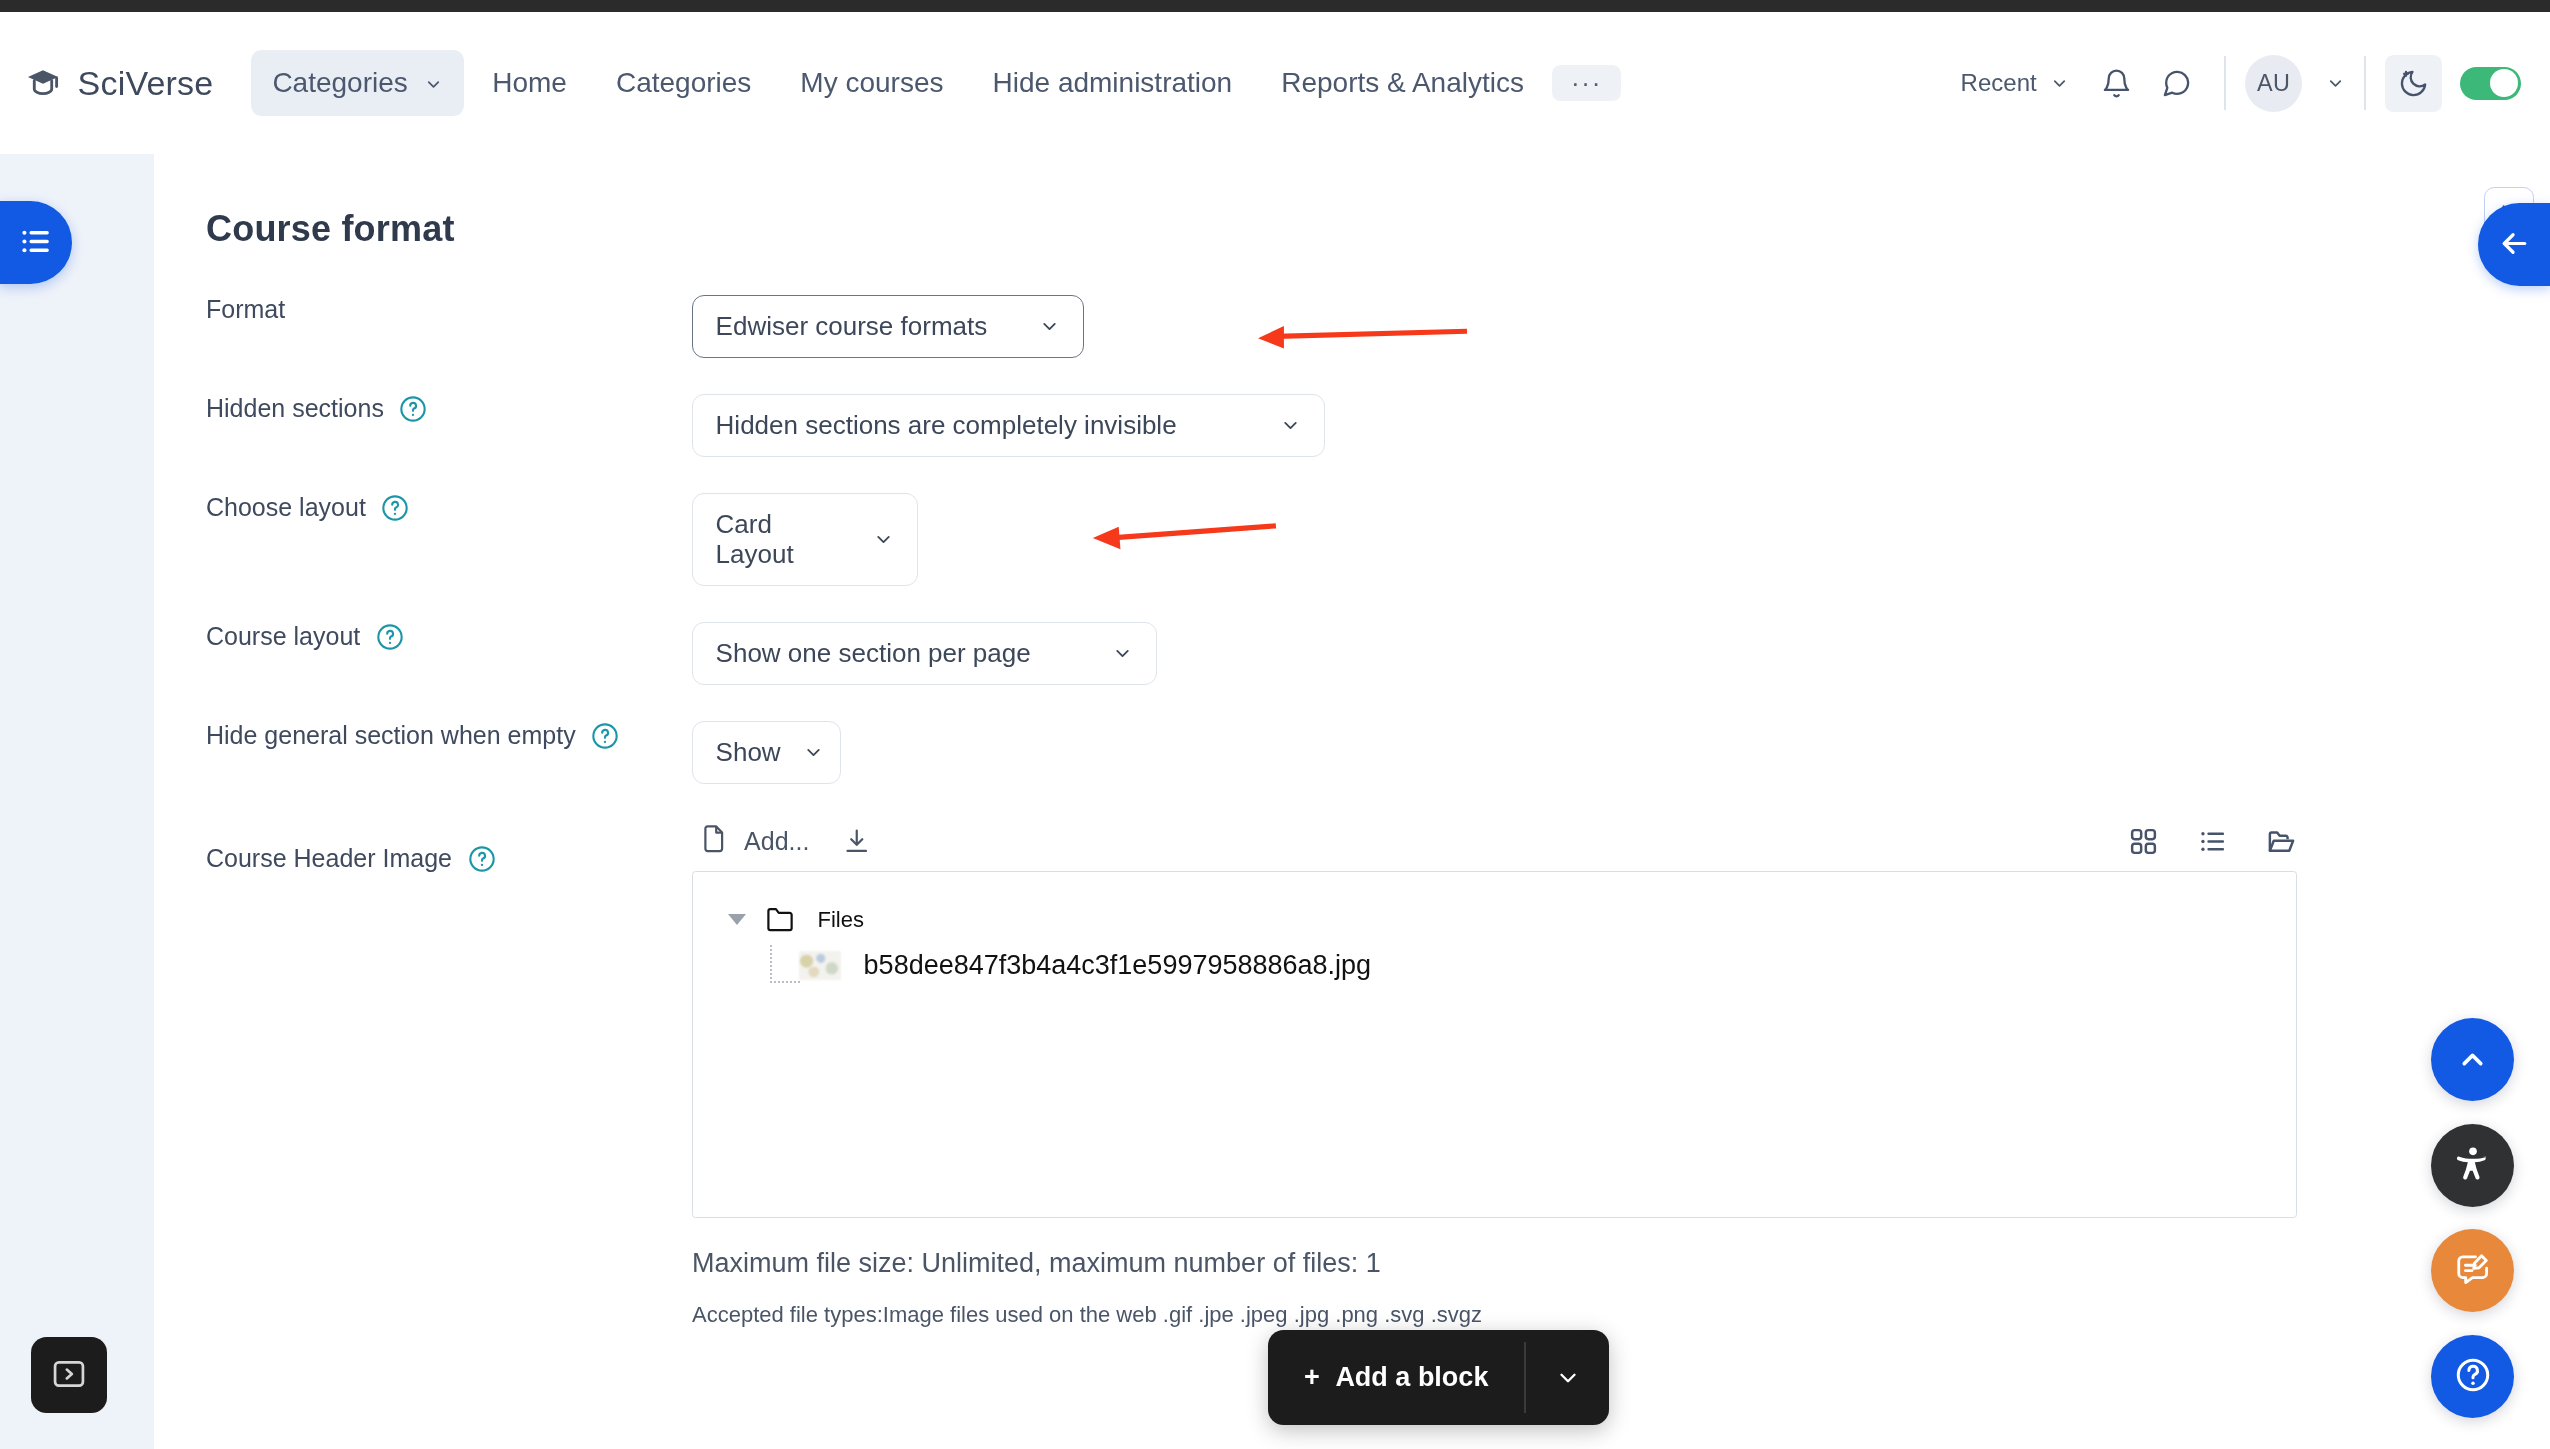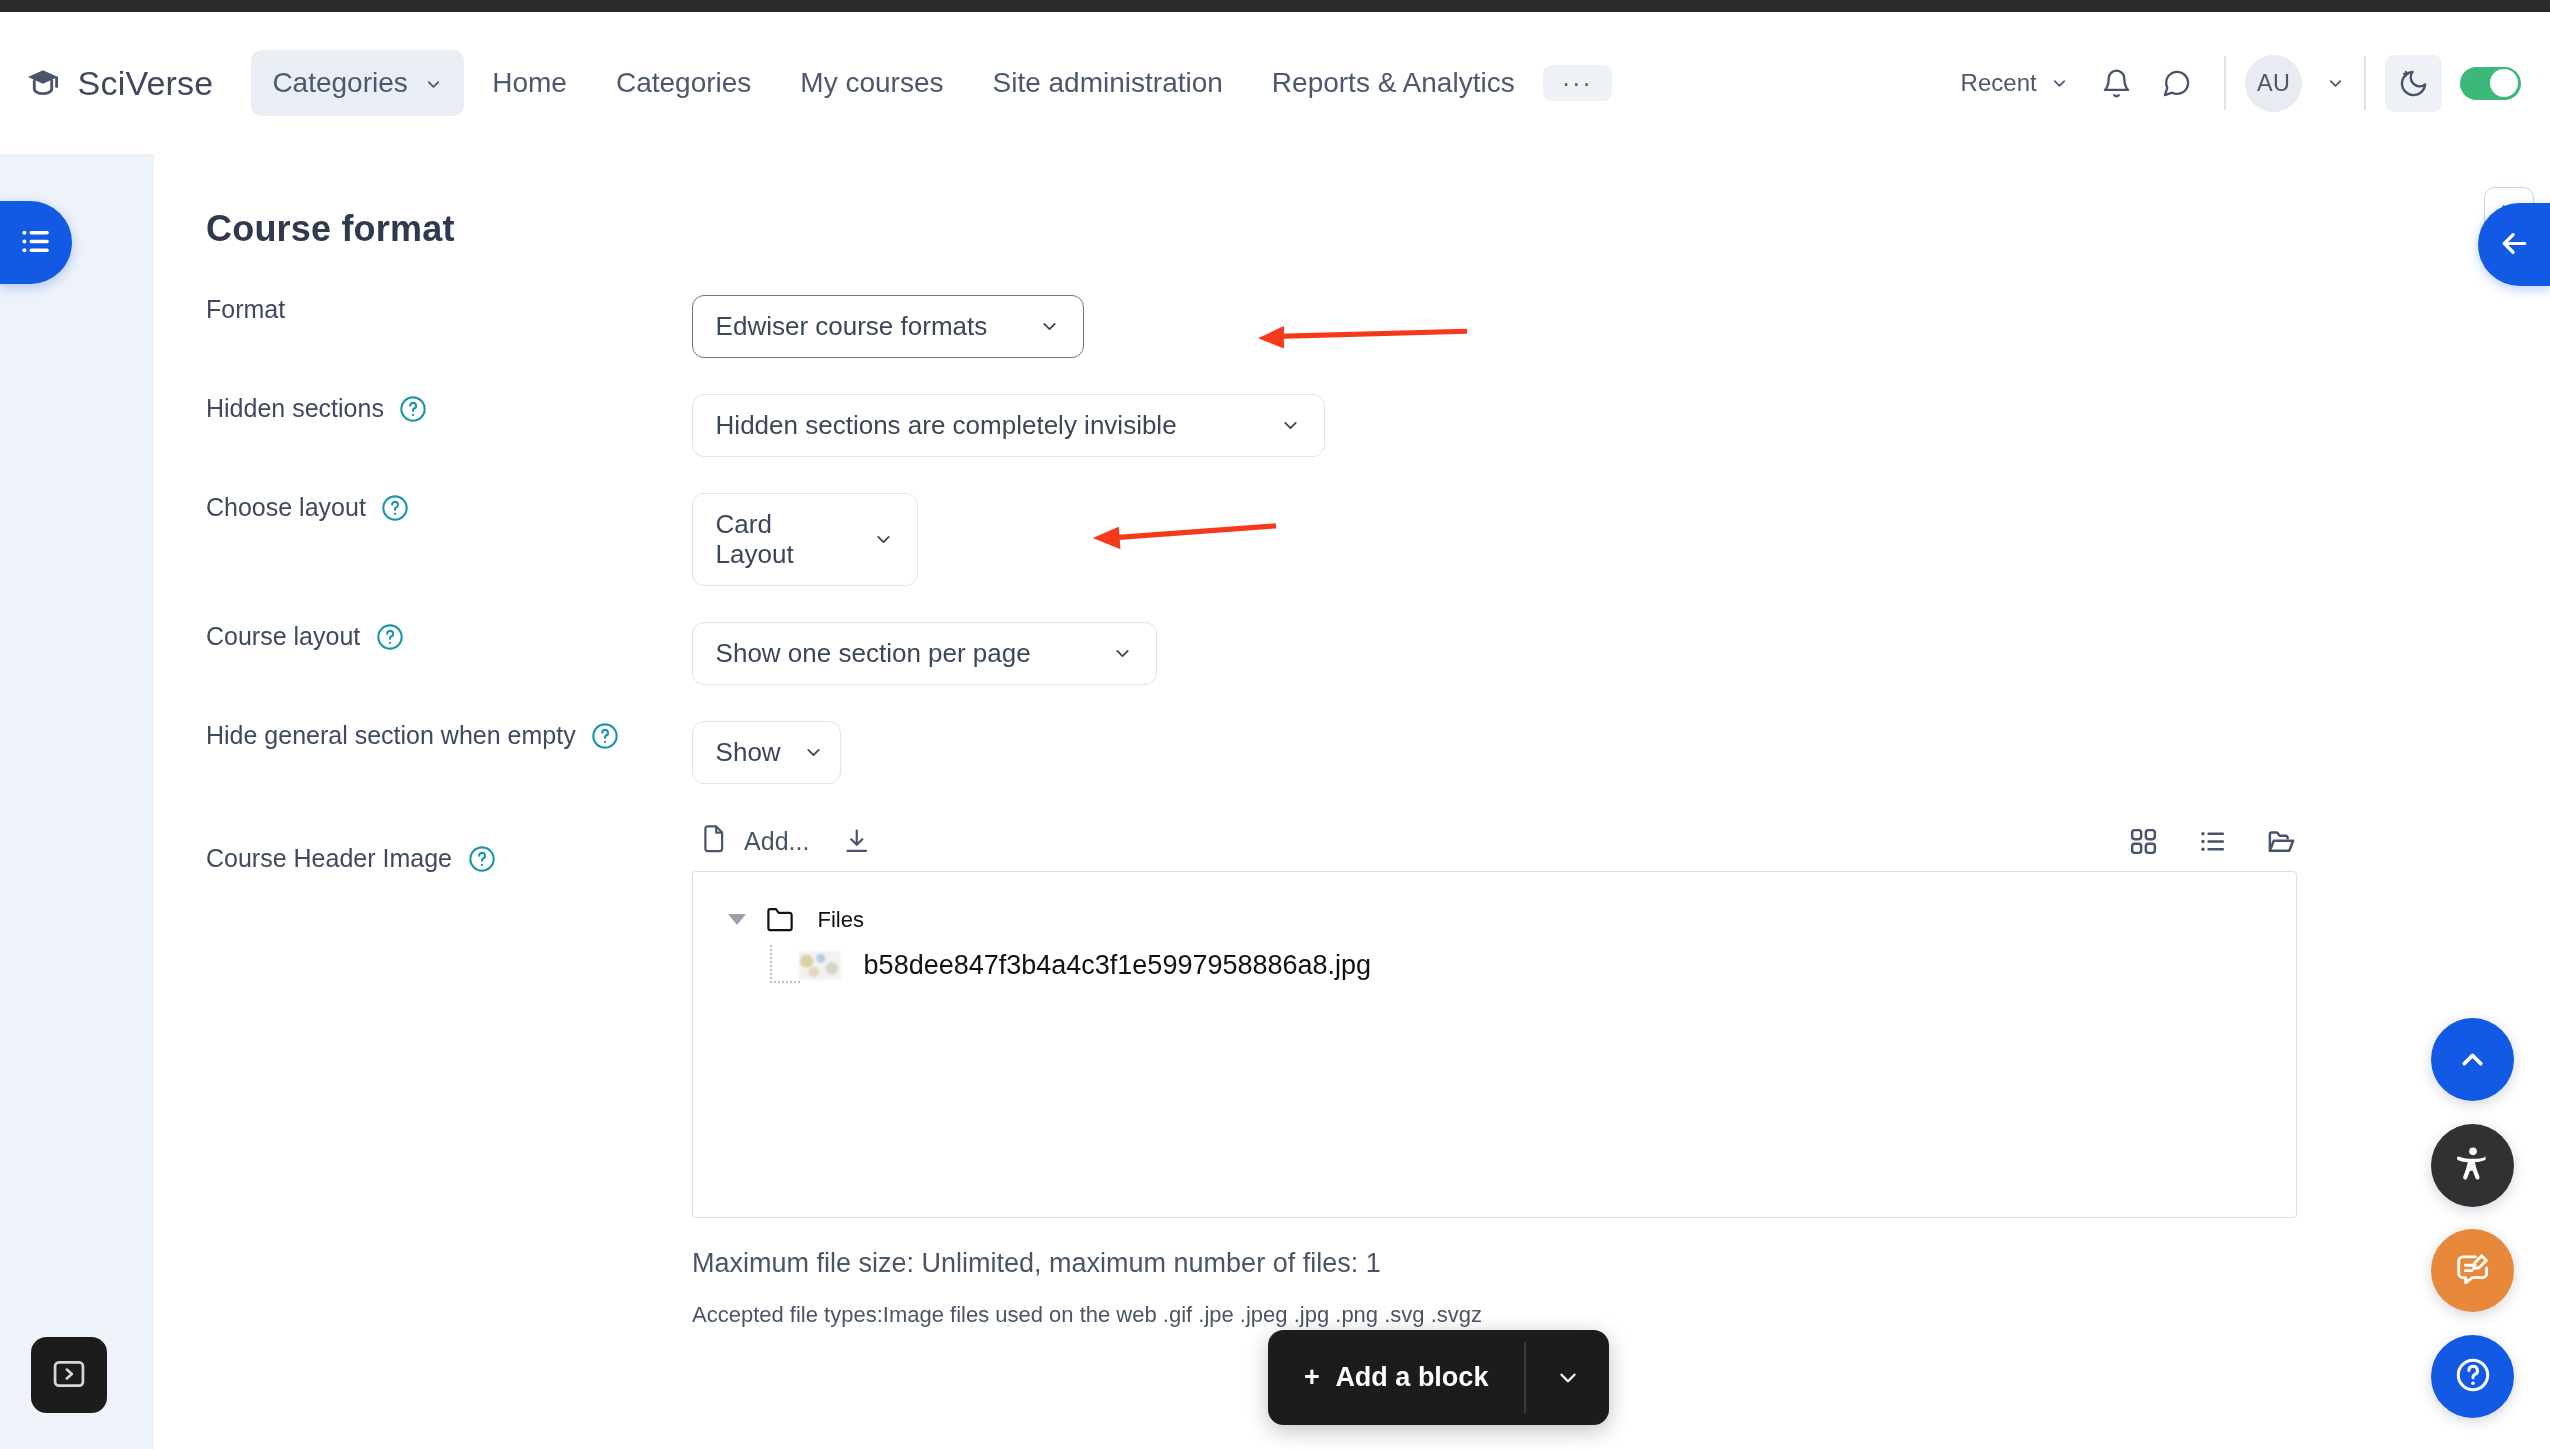--- a/index.html
+++ b/index.html
@@ -215,21 +215,21 @@
   <div class="nav-links">
     <a class="nav-link active">
       <span>Categories</span>
       <svg style="vertical-align:middle;margin-left:8.7px" viewBox="0 0 24 24" width="19" height="19" fill="none" stroke="currentColor" stroke-width="2.2" stroke-linecap="round" stroke-linejoin="round">
           <path d="m6 9 6 6 6-6"></path>
         </svg>
     </a>
     <a class="nav-link">Home</a>
     <a class="nav-link">Categories</a>
     <a class="nav-link">My courses</a>
-    <a class="nav-link">Site administration</a>
+    <a class="nav-link">Hide administration</a>
     <a class="nav-link">Reports &amp; Analytics</a>
     <span class="nav-more">···</span>
   </div>
 
   <div class="nav-right">
     <div class="recent">
       <span>Recent</span>
       <svg viewBox="0 0 24 24" width="19" height="19" fill="none" stroke="currentColor" stroke-width="2.2" stroke-linecap="round" stroke-linejoin="round">
           <path d="m6 9 6 6 6-6"></path>
         </svg>

